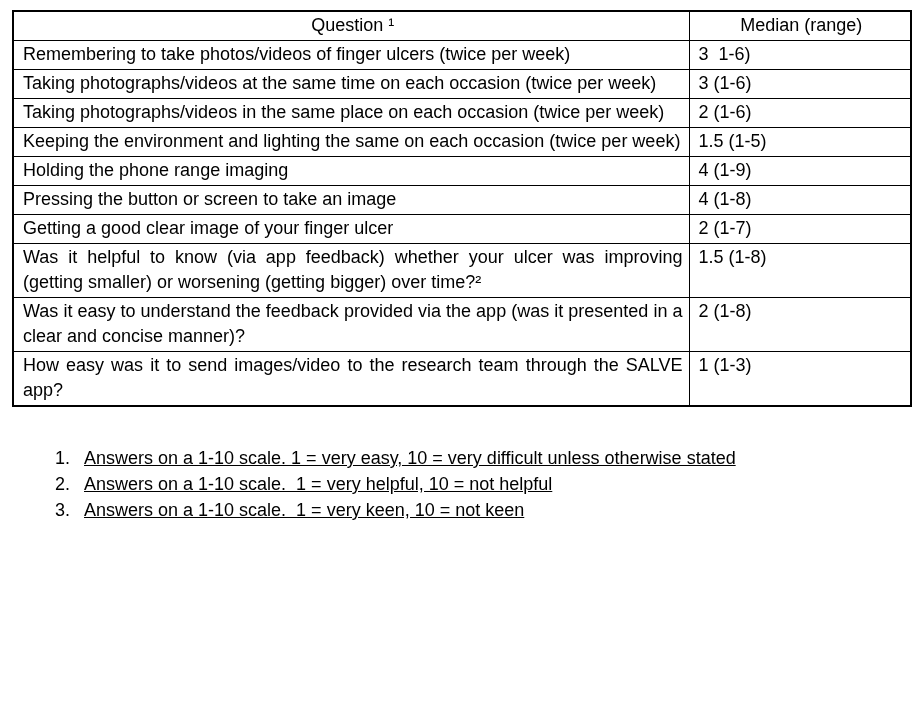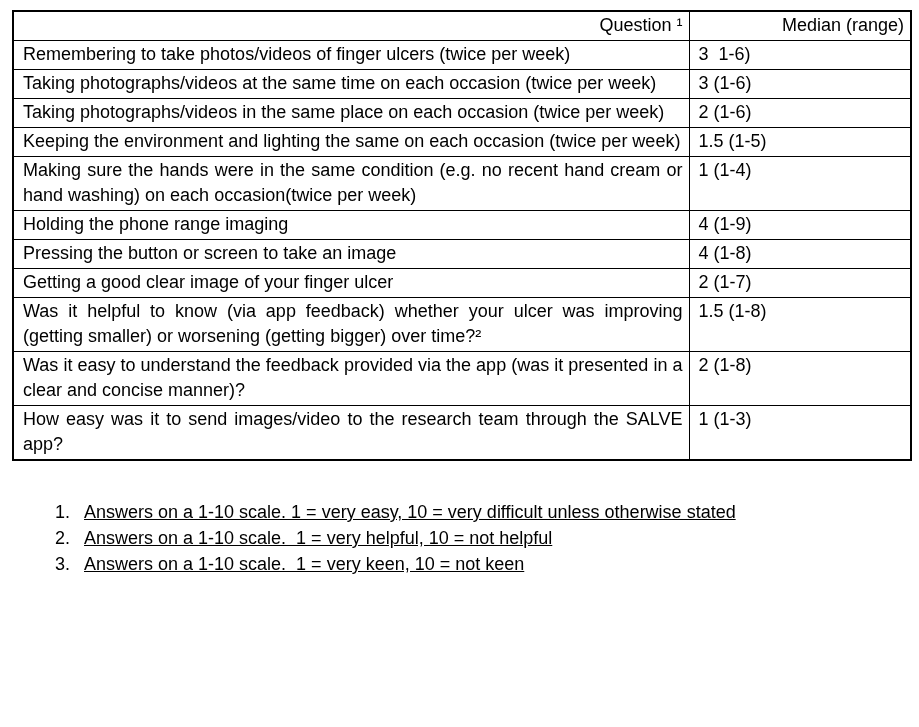--- a/index.html
+++ b/index.html
@@ -30,21 +30,21 @@
   table.qtable td {
     border: 1.5px solid #000000;
     vertical-align: top;
     font-size: 18px;
     line-height: 25px;
     font-weight: normal;
     padding: 1px 6px 2px 9px;
     box-sizing: border-box;
     overflow: hidden;
   }
-  table.qtable th { text-align: right; }
+  table.qtable th { text-align: center; }
   td.q { text-align: justify; }
   th.m, td.m { white-space: pre-wrap; margin-left: 9px; }
   .footnotes {
     margin-top: 38px;
     margin-left: 43px;
     font-size: 18px;
     line-height: 26px;
   }
   .footnote {
     display: flex;
@@ -84,24 +84,20 @@
       </tr>
       <tr>
         <td class="q">Taking photographs/videos in the same place on each occasion (twice per week)</td>
         <td class="m">2 (1-6)</td>
       </tr>
       <tr>
         <td class="q">Keeping the environment and lighting the same on each occasion (twice per week)</td>
         <td class="m">1.5 (1-5)</td>
       </tr>
       <tr>
-        <td class="q">Making sure the hands were in the same condition (e.g. no recent hand cream or hand washing) on each occasion(twice per week)</td>
-        <td class="m">1 (1-4)</td>
-      </tr>
-      <tr>
         <td class="q">Holding the phone range imaging</td>
         <td class="m">4 (1-9)</td>
       </tr>
       <tr>
         <td class="q">Pressing the button or screen to take an image</td>
         <td class="m">4 (1-8)</td>
       </tr>
       <tr>
         <td class="q">Getting a good clear image of your finger ulcer</td>
         <td class="m">2 (1-7)</td>

